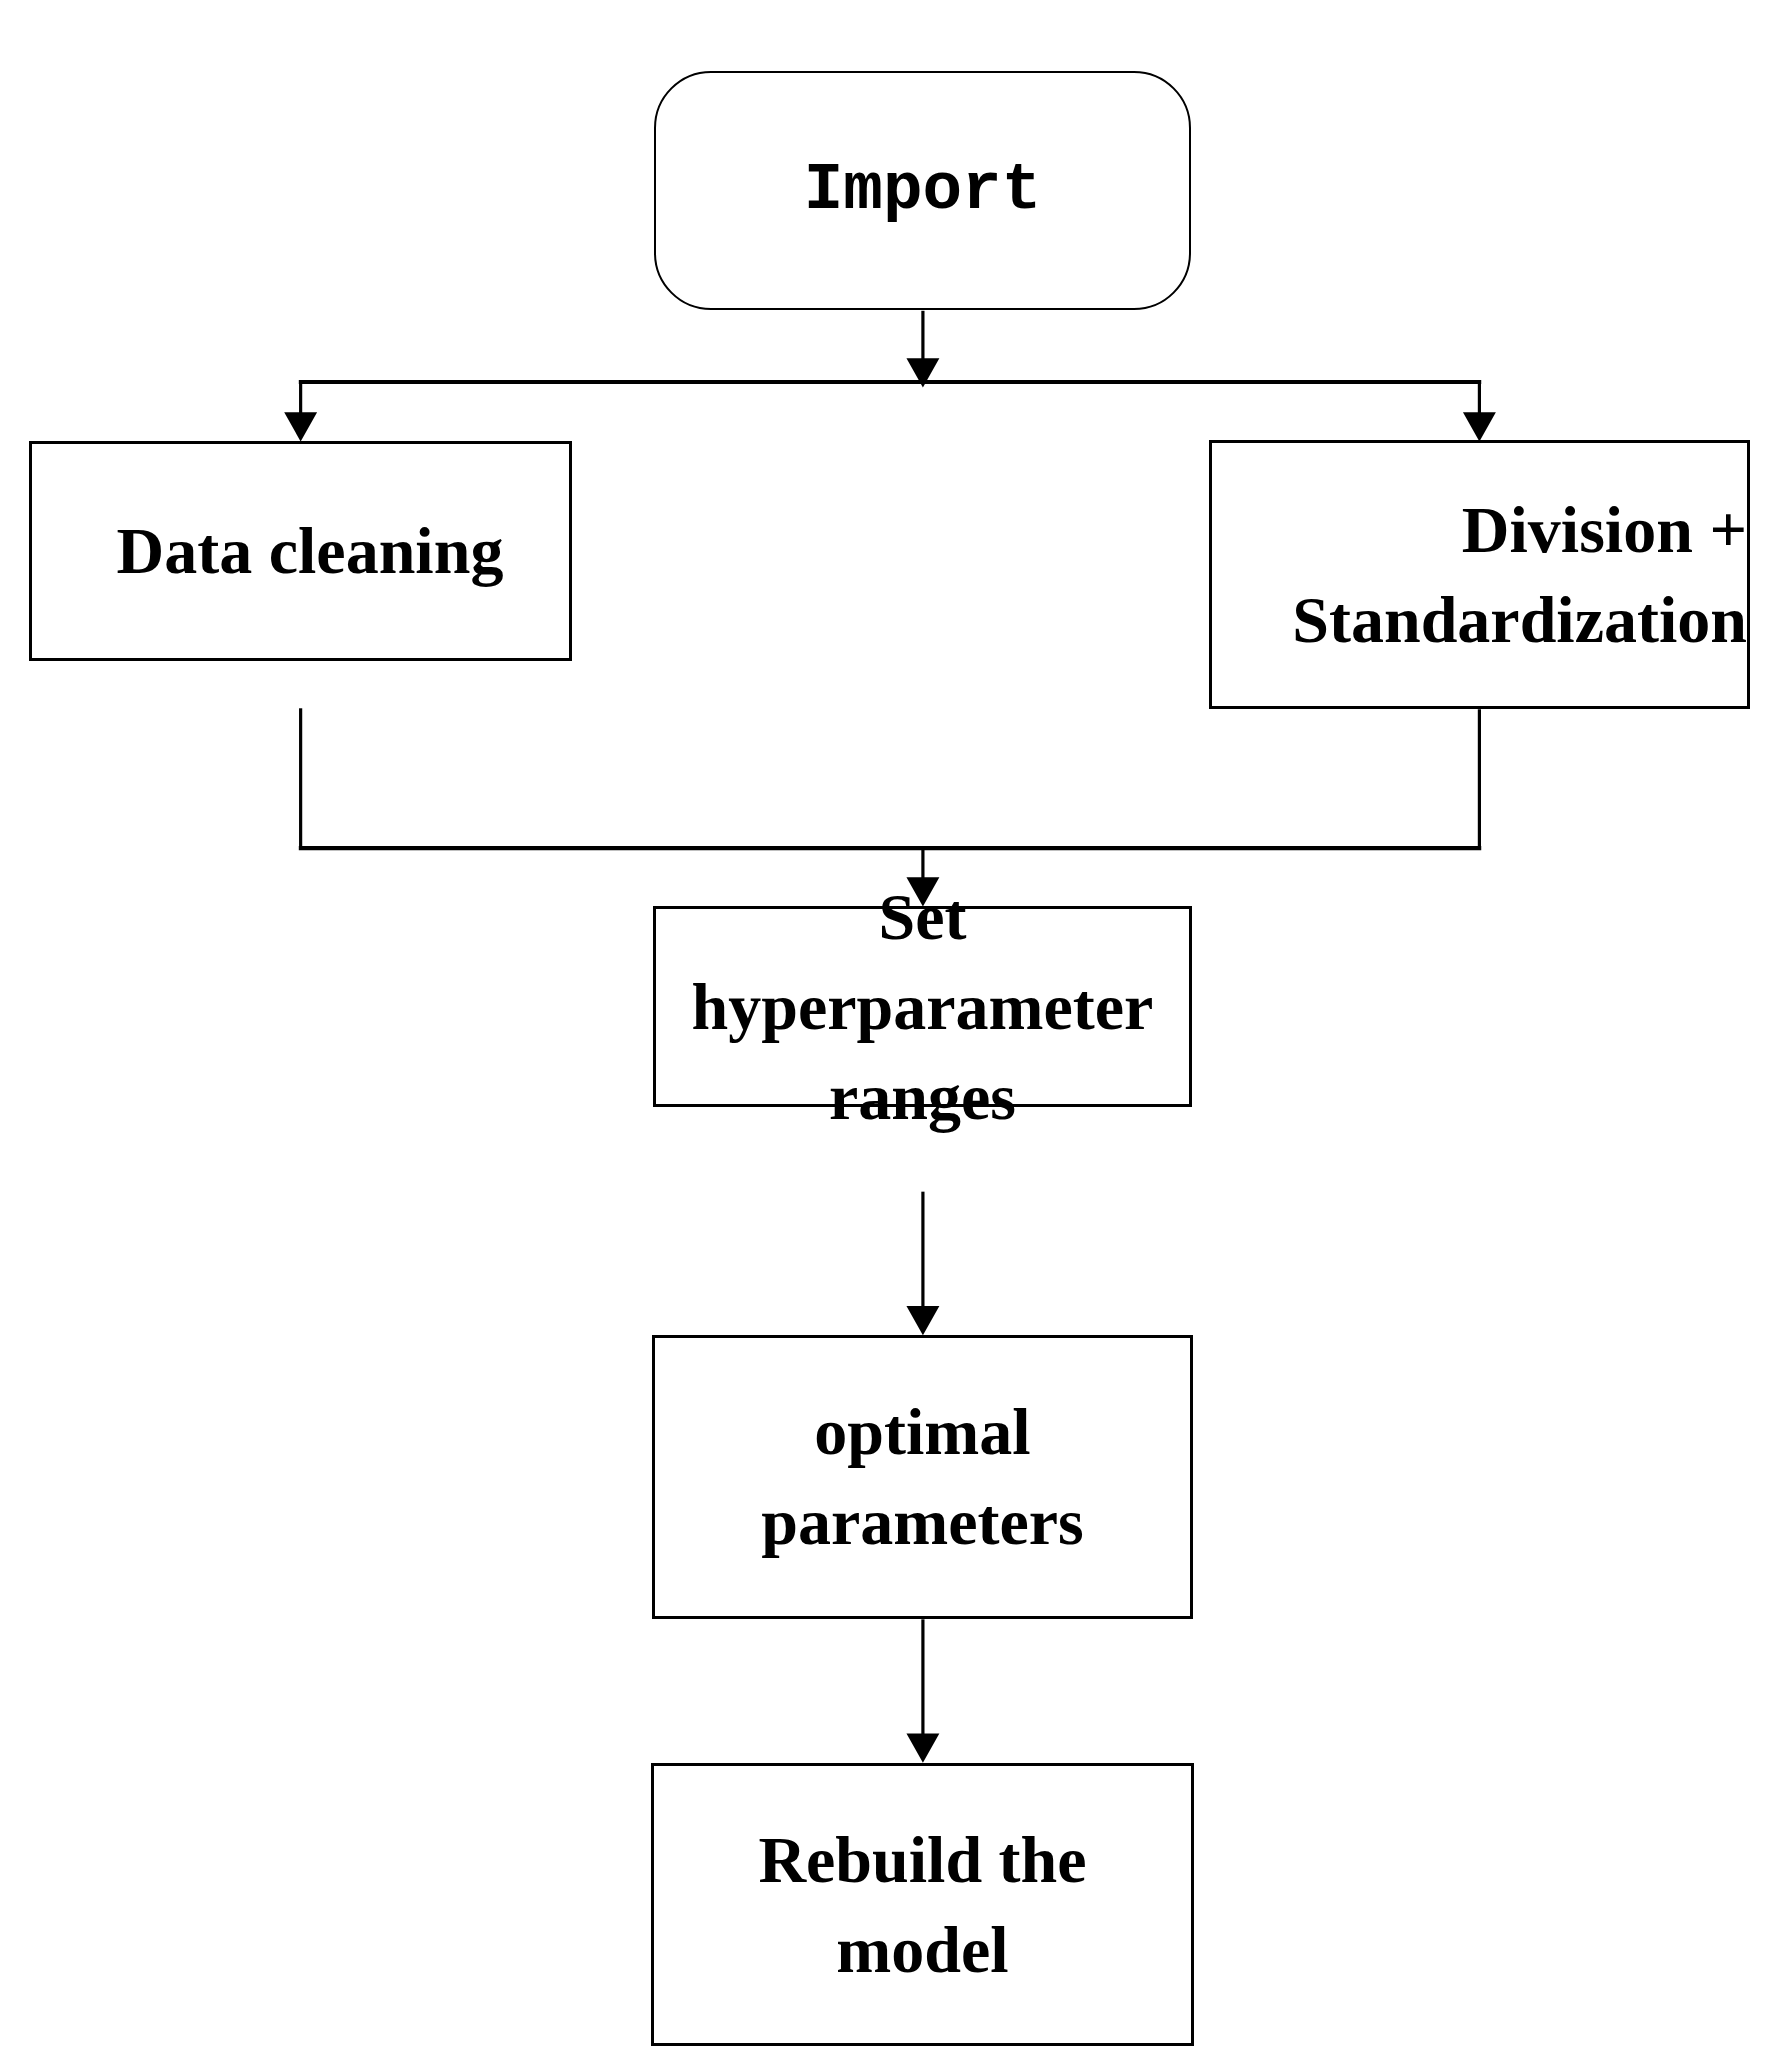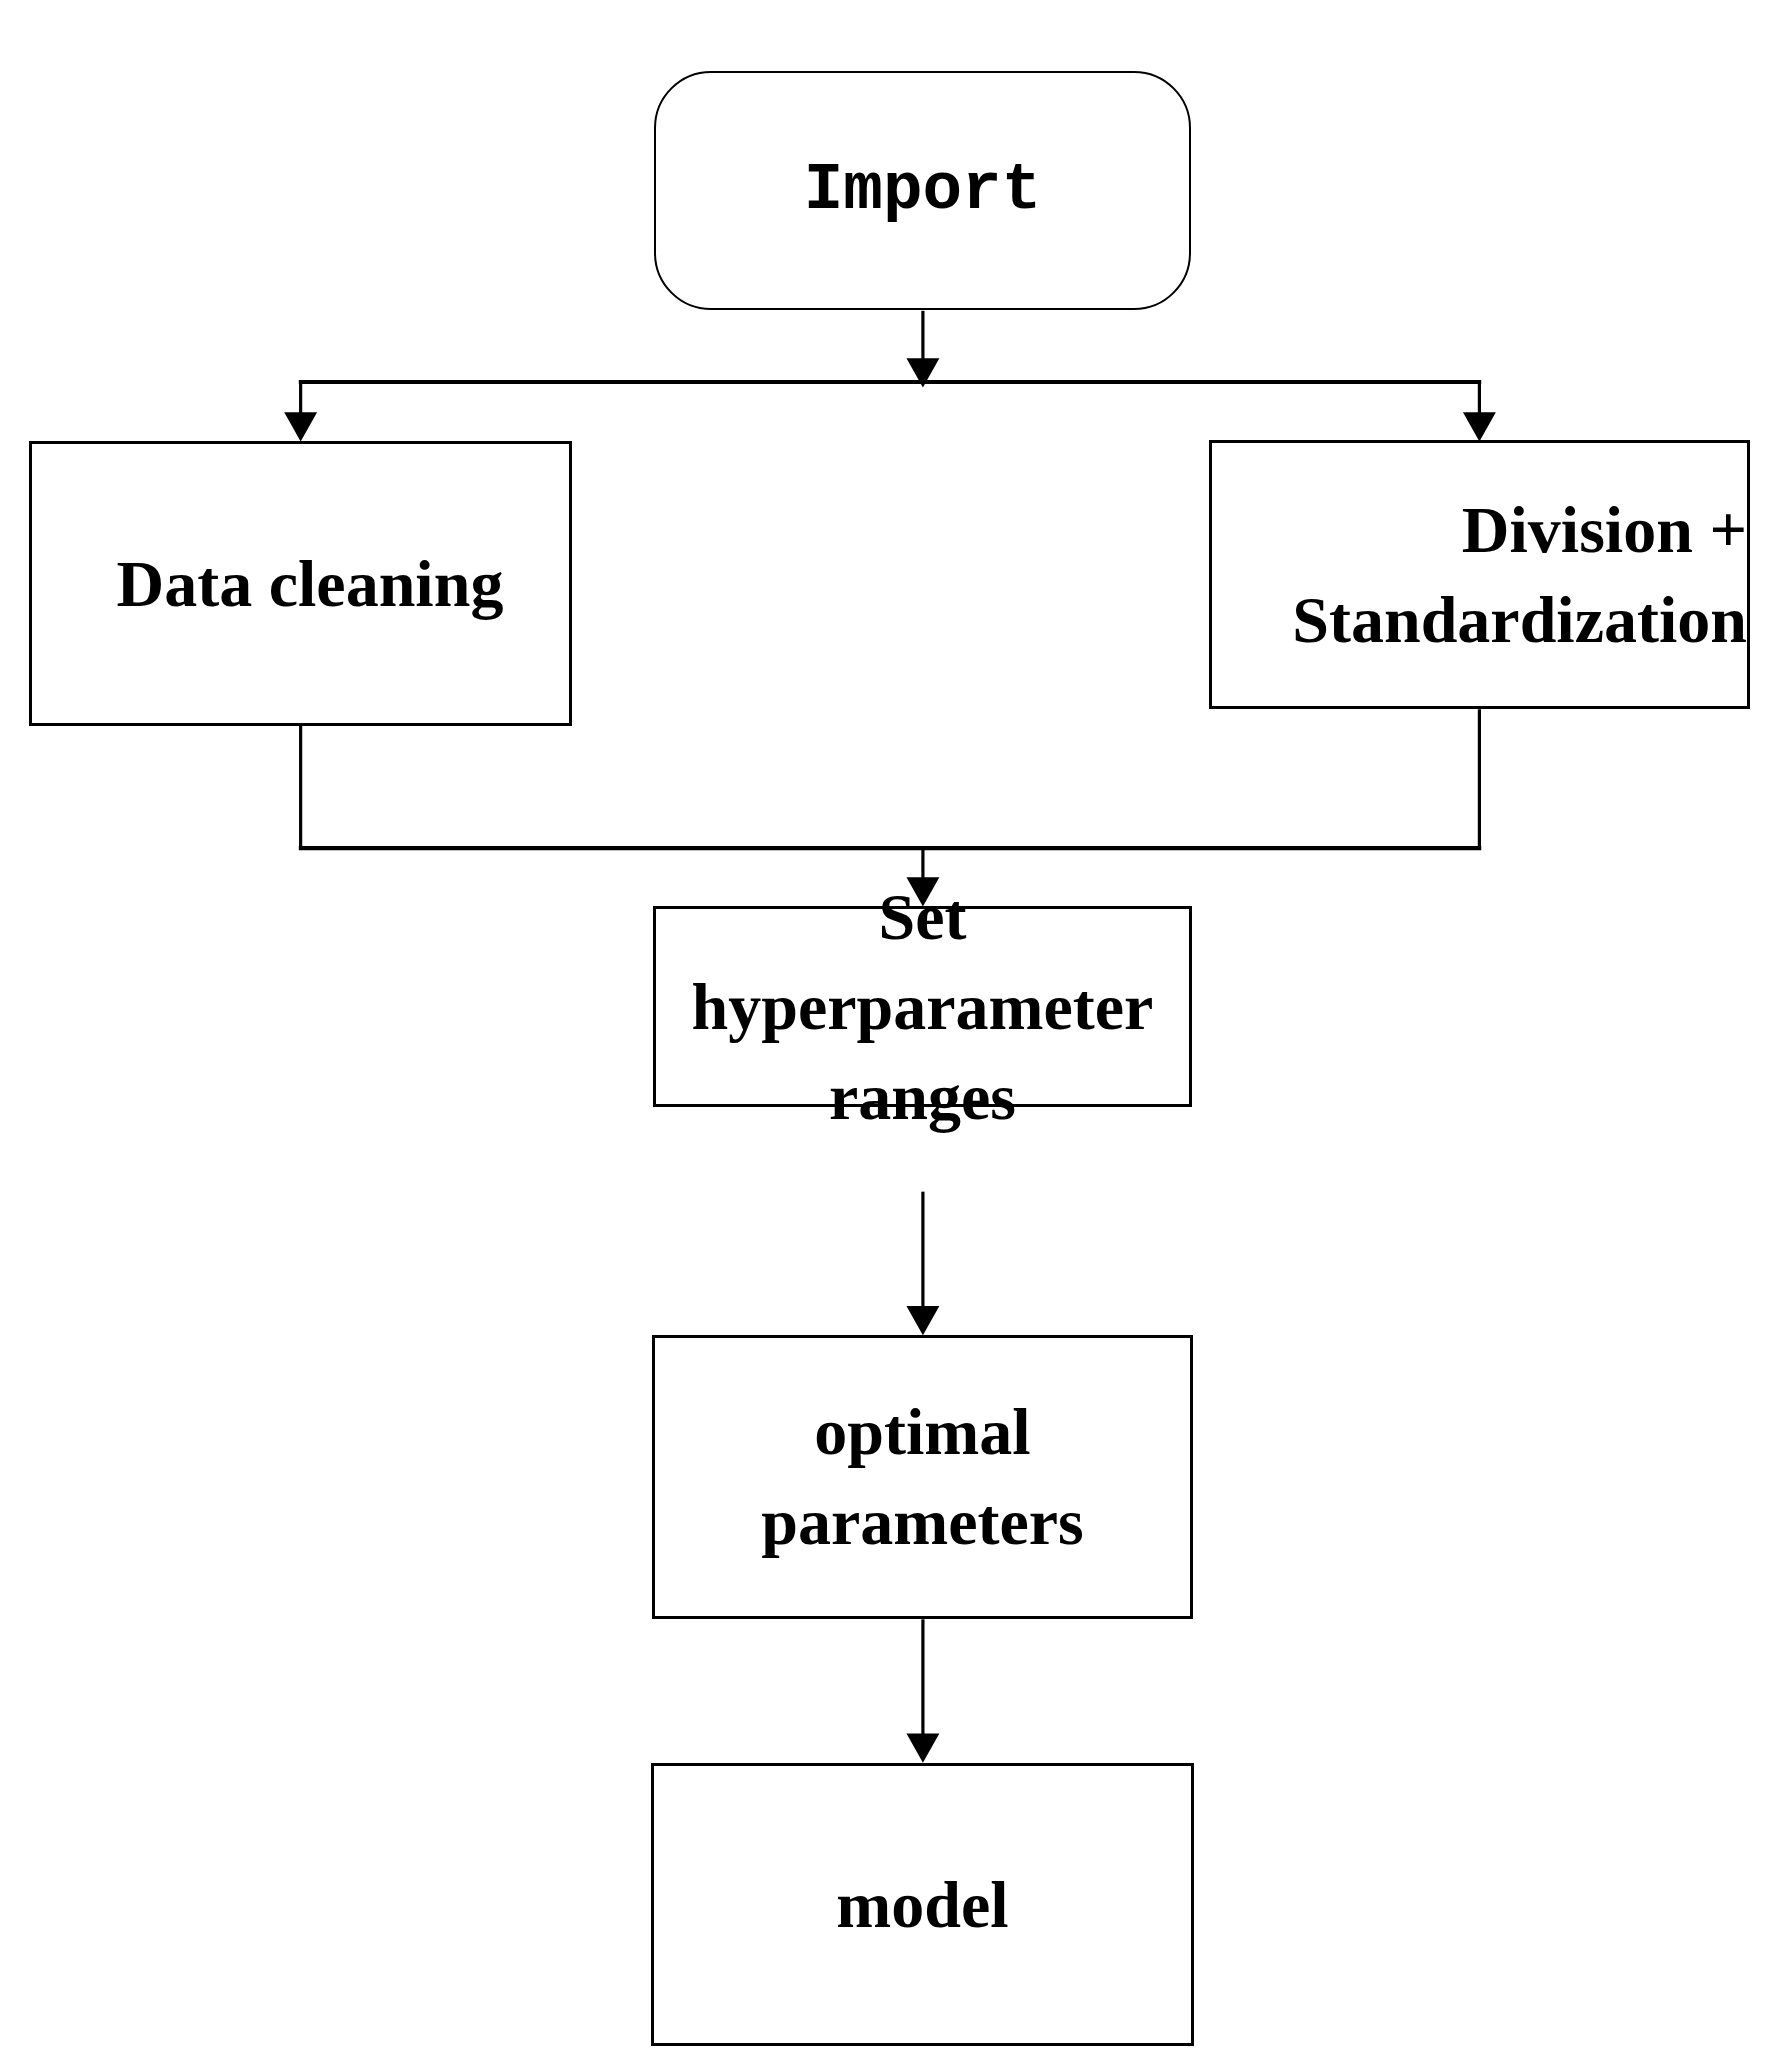--- a/index.html
+++ b/index.html
@@ -87,38 +87,39 @@
     <g>
       <line x1="1010" y1="1772" x2="1010" y2="1902" stroke-width="3.5"></line>
       <polygon points="992,1897 1028,1897 1010,1929" fill="#000000" stroke="none"></polygon>
     </g>
   </svg>
 
   <div class="node node--rounded" style="left:654px; top:71px; width:537px; height:239px;font-family:Liberation Mono, monospace;">
     <div class="txt-line">Import</div>
   </div>
 
-  <div class="node" style="left:29px; top:441px; width:543px; height:285px;padding-left:19px;">
+  <div class="node" style="left:29px; top:441px; width:543px; height:220px;padding-left:19px;">
     <div class="txt-line">Data cleaning</div>
   </div>
 
   <div class="node" style="left:1209px; top:440px; width:541px; height:269px;align-items:flex-end;">
     <div class="txt-line">Division +</div>
     <div class="txt-line">Standardization</div>
   </div>
 
   <div class="node" style="left:653px; top:906px; width:539px; height:201px;">
     <div class="txt-line">Set</div>
     <div class="txt-line">hyperparameter</div>
     <div class="txt-line">ranges</div>
   </div>
 
   <div class="node" style="left:652px; top:1335px; width:541px; height:284px;">
     <div class="txt-line">optimal</div>
     <div class="txt-line">parameters</div>
   </div>
 
   <div class="node" style="left:651px; top:1763px; width:543px; height:283px;">
+    <div class="txt-line">Rebuild the</div>
     <div class="txt-line">model</div>
   </div>
 
 </div>
 
 
 </body></html>

